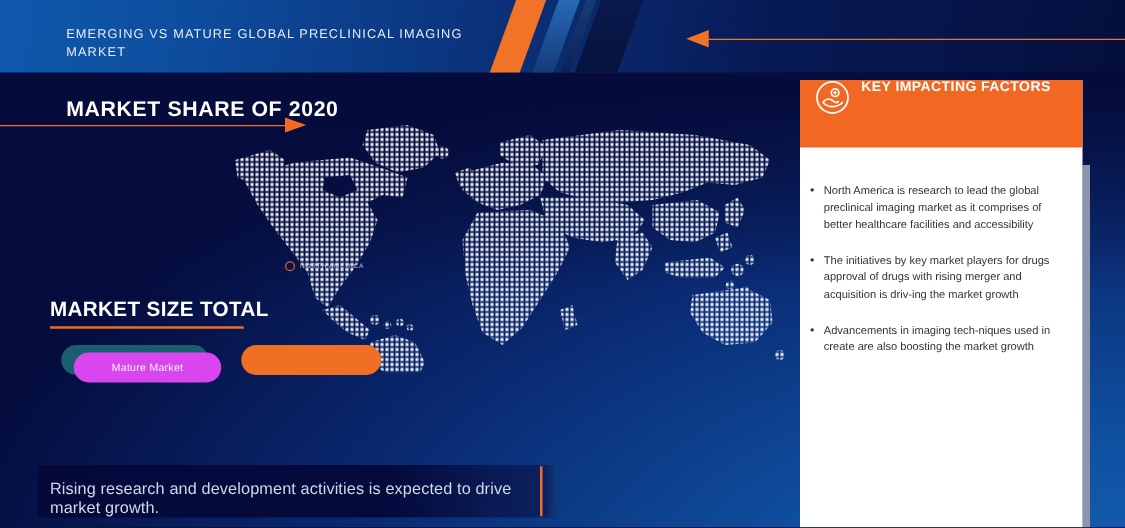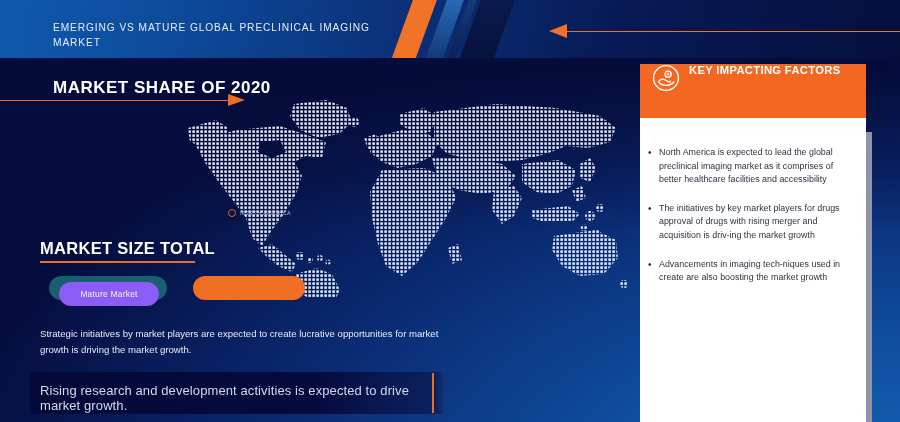--- a/index.html
+++ b/index.html
@@ -83,21 +83,21 @@
   .pill-wrap{position:absolute;}
   .pill{
     position:absolute;border-radius:999px;display:flex;align-items:center;justify-content:center;
     font-size:8.4px;letter-spacing:.25px;color:#f2f6fb;white-space:nowrap;
   }
   .pill.shadow{z-index:1;}
   .pill.front{z-index:2;}
 
   .g1{left:49px;top:276px;width:130px;height:32px;}
   .g1 .shadow{left:0;top:0;width:118px;height:24px;background:#1b6272;opacity:.95;}
-  .g1 .front{left:10px;top:6px;width:100px;height:24px;background:#8b5cf6;}
+  .g1 .front{left:10px;top:6px;width:118px;height:24px;background:#d946ef;}
 
   .g2{left:180px;top:276px;width:125px;height:32px;}
   .g2 .shadow{left:13px;top:0;width:112px;height:24px;background:#ef6f24;}
   .g2 .front{left:0px;top:6px;width:112px;height:24px;background:#1f6476;}
 
   
   .body-para{
     position:absolute;left:40px;top:326px;width:420px;
     font-size:9.6px;line-height:15.5px;color:#e4ebf5;
   }
@@ -244,21 +244,20 @@
 
   <div class="pill-wrap g1">
     <div class="pill shadow"></div>
     <div class="pill front">Mature Market</div>
   </div>
 
   <div class="pill-wrap g2">
     <div class="pill shadow"></div>
   </div>
 
-  <div class="body-para">Strategic initiatives by market players are expected to create lucrative opportunities for market growth is driving the market growth.</div>
 
   <div class="footer-band"></div>
   <div class="footer-edge"></div>
   <div class="footer-accent"></div>
   <div class="footer-text">Rising research and development activities is expected to drive market growth.</div>
 
   <div class="kif-shadow"></div>
   <div class="kif-card"></div>
   <div class="kif-head">
     <span class="kif-icon">
@@ -271,21 +270,21 @@
                  c1 0.6 2.3 0.3 2.9 -0.6" fill="none" stroke="#ffffff" stroke-width="1.5" stroke-linecap="round"></path>
         <path d="M7.4 20.6 c3 3.4 7.6 4.4 12 3.4 c2.4 -0.6 4.4 -1.8 5.6 -3.4" fill="none" stroke="#ffffff" stroke-width="1.6" stroke-linecap="round"></path>
       </svg>
     </span>
     <span class="kif-title">KEY IMPACTING FACTORS</span>
   </div>
 
   <div class="kif-list">
     <div class="kif-item">
       <span class="kif-bullet">•</span>
-      <span class="kif-text">North America is expected to lead the global preclinical  imaging market  as it comprises of better healthcare facilities and accessibility</span>
+      <span class="kif-text">North America is research to lead the global preclinical  imaging market  as it comprises of better healthcare facilities and accessibility</span>
     </div>
     <div class="kif-item">
       <span class="kif-bullet">•</span>
       <span class="kif-text">The initiatives by key market players for drugs approval of drugs with rising merger and acquisition is driv-ing the market growth</span>
     </div>
     <div class="kif-item">
       <span class="kif-bullet">•</span>
       <span class="kif-text">Advancements in imaging tech-niques used in create are also boosting the market growth</span>
     </div>
   </div>

